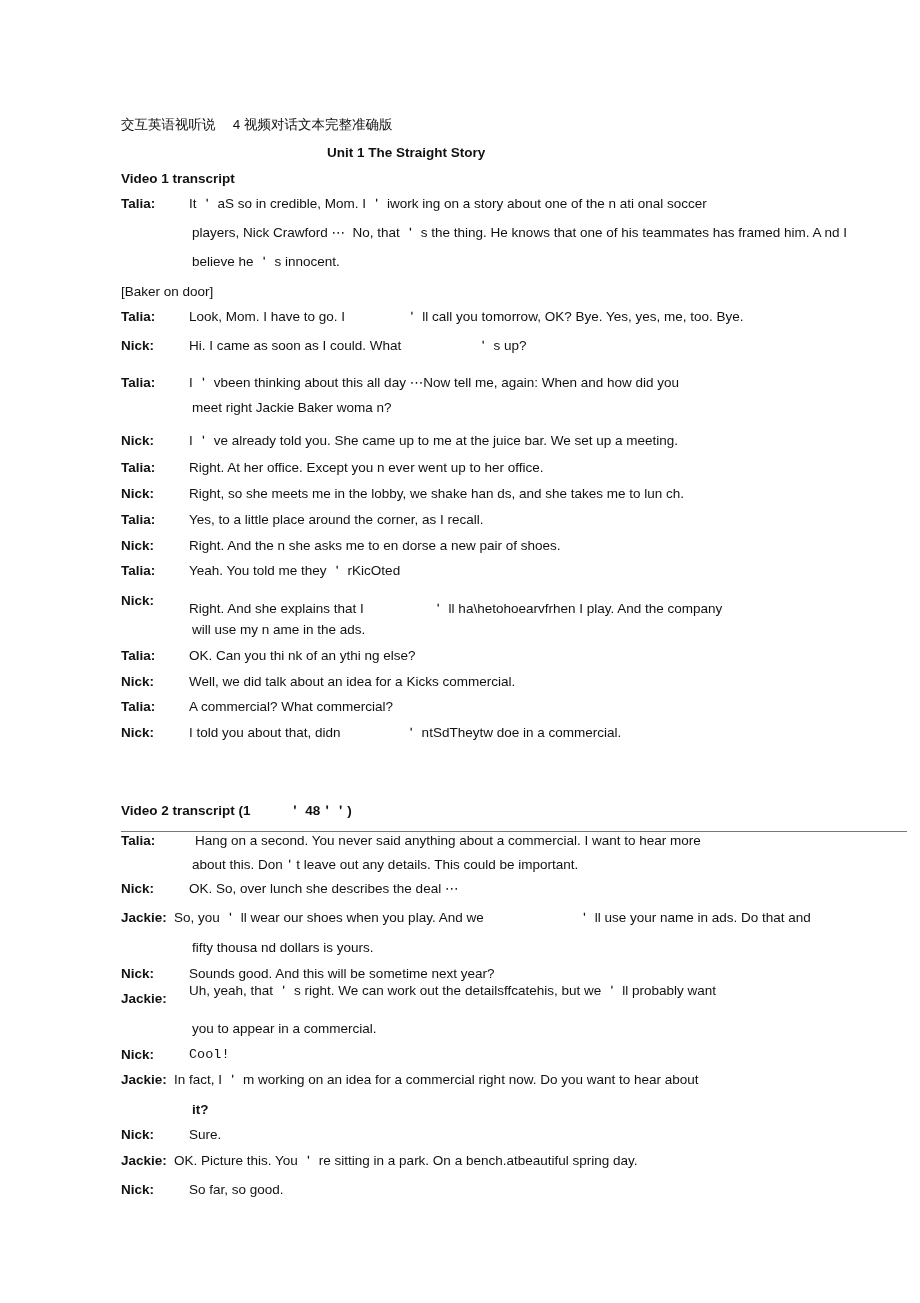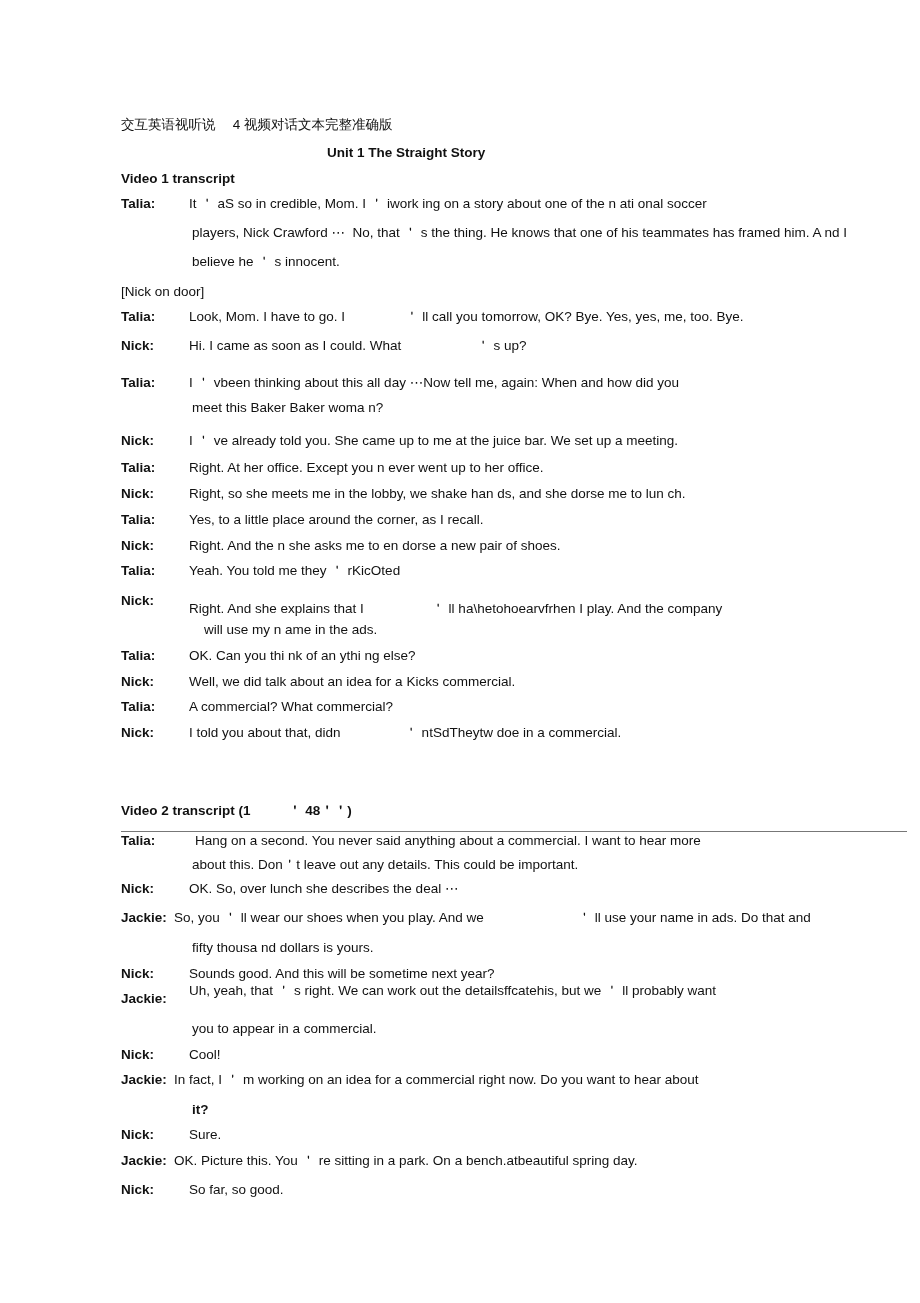--- a/index.html
+++ b/index.html
@@ -24,67 +24,67 @@
         <div class="abs sp" style="left: 121px; top: 196px;">Talia:</div>
         <div class="abs" style="left: 189px; top: 196px;">It ＇ aS so in credible, Mom. I ＇ iwork ing on a story about one of the n ati onal soccer</div>
       </div>
       <div>
         <div class="abs" style="left: 192px; top: 225px;">players, Nick Crawford ⋯  No, that ＇ s the thing. He knows that one of his teammates has framed him. A nd I</div>
       </div>
       <div>
         <div class="abs" style="left: 192px; top: 254px;">believe he ＇ s innocent.</div>
       </div>
       <div>
-        <div class="abs" style="left: 121px; top: 284px;">[Nick on door]</div>
+        <div class="abs" style="left: 121px; top: 284px;">[Baker on door]</div>
       </div>
       <div>
         <div class="abs sp" style="left: 121px; top: 309px;">Talia:</div>
         <div class="abs" style="left: 189px; top: 309px;">Look, Mom. I have to go. I                ＇ ll call you tomorrow, OK? Bye. Yes, yes, me, too. Bye.</div>
       </div>
       <div>
         <div class="abs sp" style="left: 121px; top: 338px;">Nick:</div>
         <div class="abs" style="left: 189px; top: 338px;">Hi. I came as soon as I could. What                    ＇ s up?</div>
       </div>
       <div>
         <div class="abs sp" style="left: 121px; top: 375px;">Talia:</div>
         <div class="abs" style="left: 189px; top: 375px;">I ＇ vbeen thinking about this all day ⋯Now tell me, again: When and how did you</div>
       </div>
       <div>
-        <div class="abs" style="left: 192px; top: 400px;">meet this Baker Baker woma n?</div>
+        <div class="abs" style="left: 192px; top: 400px;">meet right Jackie Baker woma n?</div>
       </div>
       <div>
         <div class="abs sp" style="left: 121px; top: 433px;">Nick:</div>
         <div class="abs" style="left: 189px; top: 433px; text-align: center;">I ＇ ve already told you. She came up to me at the juice bar. We set up a meeting.</div>
       </div>
       <div>
         <div class="abs sp" style="left: 121px; top: 460px;">Talia:</div>
         <div class="abs" style="left: 189px; top: 460px;">Right. At her office. Except you n ever went up to her office.</div>
       </div>
       <div>
         <div class="abs sp" style="left: 121px; top: 486px;">Nick:</div>
-        <div class="abs" style="left: 189px; top: 486px;">Right, so she meets me in the lobby, we shake han ds, and she dorse me to lun ch.</div>
+        <div class="abs" style="left: 189px; top: 486px;">Right, so she meets me in the lobby, we shake han ds, and she takes me to lun ch.</div>
       </div>
       <div>
         <div class="abs sp" style="left: 121px; top: 512px;">Talia:</div>
         <div class="abs" style="left: 189px; top: 512px;">Yes, to a little place around the corner, as I recall.</div>
       </div>
       <div>
         <div class="abs sp" style="left: 121px; top: 538px;">Nick:</div>
         <div class="abs" style="left: 189px; top: 538px;">Right. And the n she asks me to en dorse a new pair of shoes.</div>
       </div>
       <div>
         <div class="abs sp" style="left: 121px; top: 563px;">Talia:</div>
         <div class="abs" style="left: 189px; top: 563px;">Yeah. You told me they ＇ rKicOted</div>
       </div>
       <div>
         <div class="abs sp" style="left: 121px; top: 593px;">Nick:</div>
         <div class="abs" style="left: 189px; top: 601px;">Right. And she explains that I                  ＇ ll ha\hetohoearvfrhen I play. And the company</div>
       </div>
       <div>
-        <div class="abs" style="left: 204px; top: 622px;">will use my n ame in the ads.</div>
+        <div class="abs" style="left: 192px; top: 622px;">will use my n ame in the ads.</div>
       </div>
       <div>
         <div class="abs sp" style="left: 121px; top: 648px;">Talia:</div>
         <div class="abs" style="left: 189px; top: 648px;">OK. Can you thi nk of an ythi ng else?</div>
       </div>
       <div>
         <div class="abs sp" style="left: 121px; top: 674px;">Nick:</div>
         <div class="abs" style="left: 189px; top: 674px;">Well, we did talk about an idea for a Kicks commercial.</div>
       </div>
       <div>
@@ -124,21 +124,21 @@
       </div>
       <div>
         <div class="abs sp" style="left: 121px; top: 991px;">Jackie:</div>
         <div class="abs" style="left: 189px; top: 983px;">Uh, yeah, that ＇ s right. We can work out the detailsffcatehis, but we ＇ ll probably want</div>
       </div>
       <div>
         <div class="abs" style="left: 192px; top: 1021px;">you to appear in a commercial.</div>
       </div>
       <div>
         <div class="abs sp" style="left: 121px; top: 1047px;">Nick:</div>
-        <div class="abs" style="left: 189px; top: 1047px;">Cool!</div>
+        <div class="abs" style="left: 189px; top: 1047px; font-family: Liberation Mono, monospace;">Cool!</div>
       </div>
       <div>
         <div class="abs sp" style="left: 121px; top: 1072px;">Jackie:</div>
         <div class="abs" style="left: 174px; top: 1072px;">In fact, I ＇ m working on an idea for a commercial right now. Do you want to hear about</div>
       </div>
       <div>
         <div class="abs" style="left: 192px; top: 1102px; font-weight: bold;">it?</div>
       </div>
       <div>
         <div class="abs sp" style="left: 121px; top: 1127px;">Nick:</div>

